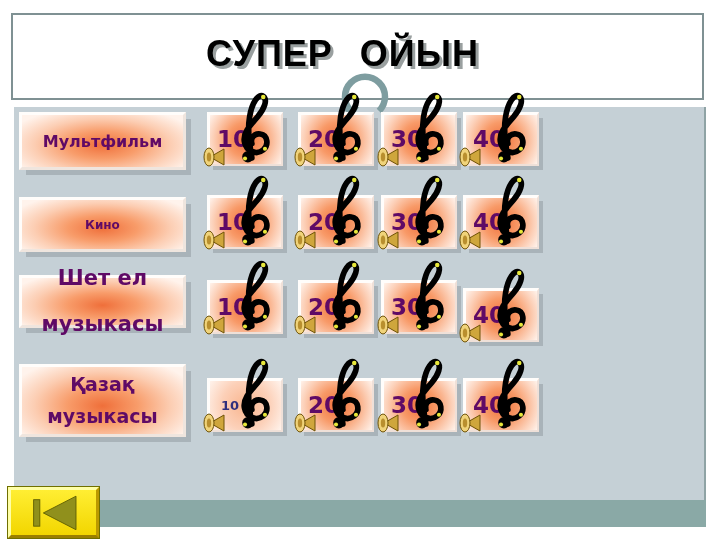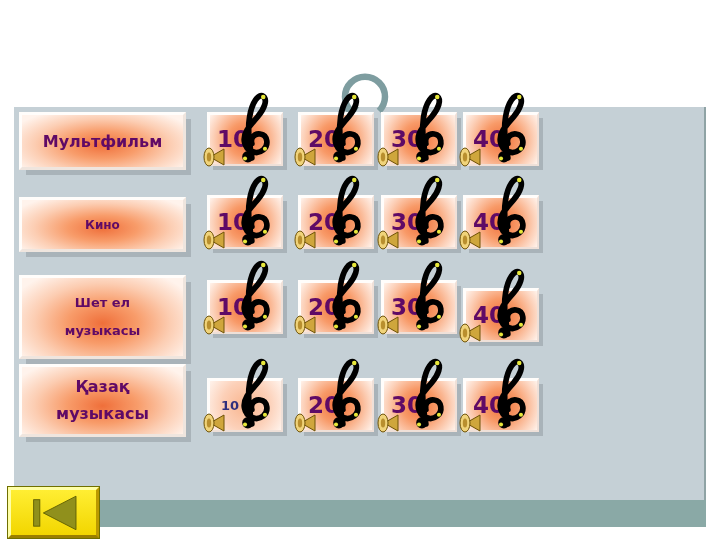--- a/index.html
+++ b/index.html
@@ -30,22 +30,22 @@
     background:radial-gradient(ellipse 62% 75% at 50% 58%,
       #ef6f3a 0%, #f89c6a 35%, #fccdb2 68%, #fff3ec 100%);
     border-top:3px solid #fffdfb;border-left:3px solid #fffdfb;
     border-bottom:3px solid #efe5de;border-right:3px solid #efe5de;
     box-shadow:6px 6px 0 -1px #a9b3b9;
     display:flex;align-items:center;justify-content:center;text-align:center;
     color:#5f0a66;font-weight:bold;cursor:pointer;}
   .cat span{display:block;max-width:130px;}
   #cat1{top:112px;height:58px;font-size:16px;}
   #cat2{top:197px;height:55px;font-size:12px;}
-  #cat3{top:275px;height:84px;font-size:13px;line-height:2.15;}
-  #cat4{top:364px;height:73px;font-size:16px;line-height:1.65;}
+  #cat3{top:275px;height:53px;font-size:21px;line-height:2.15;}
+  #cat4{top:364px;height:73px;font-size:19px;line-height:1.65;}
 
   
   .cell{position:absolute;width:76px;height:54px;box-sizing:border-box;
     background:radial-gradient(circle at 50% 50%,
       #ef6f3a 0%, #f89a68 40%, #fcd0b8 75%, #fff3ec 100%);
     border-top:3px solid #fffdfb;border-left:3px solid #fffdfb;
     border-bottom:2px solid #efe0d8;border-right:2px solid #efe0d8;
     box-shadow:5px 5px 0 -1px #a9b3b9;cursor:pointer;}
   .pts{position:absolute;left:7px;top:11px;font-size:23px;font-weight:bold;
     color:#5f0a66;}
@@ -64,20 +64,23 @@
     border-top:3px solid #ffffa6;border-left:3px solid #ffffa6;
     border-right:3px solid #bb9a00;border-bottom:3px solid #9a7f00;
     box-shadow:0 0 0 1px #6f6f00;cursor:pointer;padding:0;}
   .back svg{display:block;width:100%;height:100%;}
 </style>
 </head>
 <body>
 
 <div class="slide">
 
+  <div class="title-box">
+    <h1>СУПЕР ОЙЫН</h1>
+  </div>
 
   <div class="panel"></div>
   <div class="band"></div>
 
   <svg class="loop" viewBox="0 0 54 54">
     <path d="M13,41 A20,20 0 1 1 41,41" fill="none" stroke="#7e9da0" stroke-width="6.5"></path>
     <polygon points="5,37 21,37 13,50" fill="#7e9da0"></polygon>
   </svg>
 
   <div class="cat" id="cat2">

